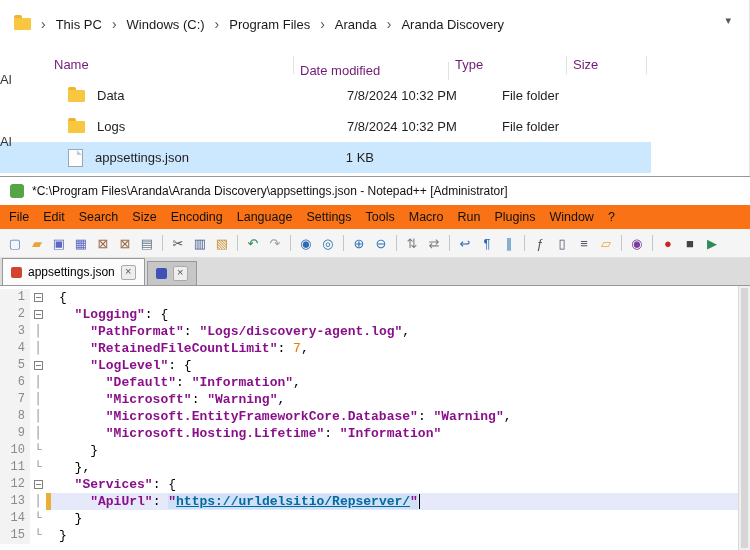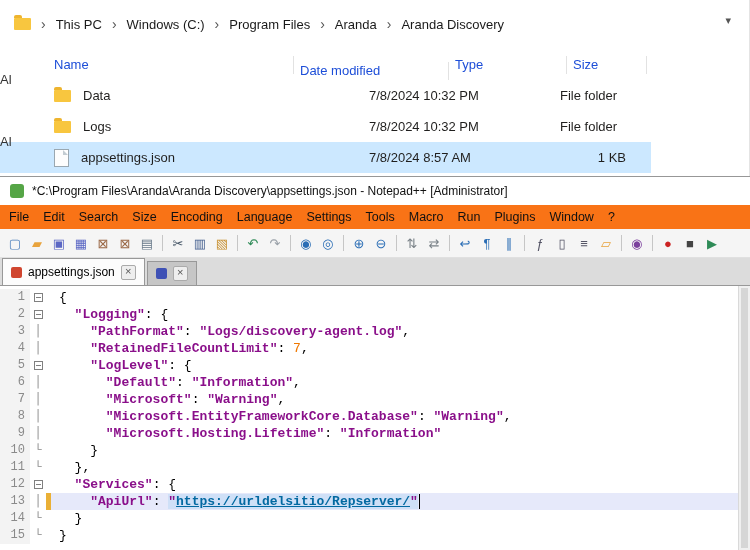--- a/index.html
+++ b/index.html
@@ -9,26 +9,26 @@
   
   .explorer{position:absolute;top:0;left:0;right:0;height:176px;background:#fff;border-right:1px solid #e4e4e4;}
   .addr{position:absolute;top:12px;left:14px;right:40px;height:24px;display:flex;align-items:center;gap:9px;
         font-size:13px;color:#1a1a1a;}
   .ico-folder{display:inline-block;width:17px;height:12px;background:#f8c63f;border-radius:1px;position:relative;flex:0 0 auto;}
   .ico-folder::before{content:"";position:absolute;top:-3px;left:0;width:8px;height:3px;background:#eeb42e;border-radius:2px 2px 0 0;}
   .crumb-sep{color:#555;font-size:14px;padding:0 1px;}
   .crumb-item{cursor:default;}
   .chev-expand{position:absolute;top:14px;right:18px;color:#555;font-size:11px;}
   .thead{position:absolute;top:52px;left:0;right:0;height:26px;display:flex;align-items:center;
-         padding-left:48px;font-size:13px;color:#1d4ed8;}
+         padding-left:48px;font-size:13px;color:#701a75;}
   .th{height:18px;line-height:18px;padding-left:6px;border-right:1px solid #e2e2e2;box-sizing:border-box;}
   .th-0{flex:0 0 246px;}.th-1{flex:0 0 155px;margin-top:12px;}.th-2{flex:0 0 118px;}.th-3{flex:0 0 80px;}
   .tbody{position:absolute;top:80px;left:0;right:0;}
-  .ex-row{display:flex;align-items:center;height:31px;padding-left:48px;font-size:13px;color:#201f1e;
-          width:651px;box-sizing:border-box;gap:36px;}
+  .ex-row{display:flex;align-items:center;height:31px;padding-left:62px;font-size:13px;color:#201f1e;
+          width:651px;box-sizing:border-box;}
   .ex-row.sel{background:#cce8ff;}
   .cell-name{flex:0 0 246px;display:flex;align-items:center;gap:12px;padding-left:6px;box-sizing:border-box;}
   .cell-date{flex:0 0 155px;margin-left:39px;}
   .cell-type{flex:0 0 118px;}
   .cell-size{flex:0 0 80px;text-align:right;padding-right:14px;box-sizing:border-box;}
   .ico-file{display:inline-block;width:13px;height:16px;background:#fdfdfd;border:1px solid #9aa7b0;position:relative;flex:0 0 auto;}
   .ico-file::before{content:"";position:absolute;top:0;right:0;border-style:solid;border-width:0 5px 5px 0;
                     border-color:#fff #fff #c3ccd2 #c3ccd2;}
   .nav-frag{position:absolute;left:0;font-size:13px;color:#333;}
   .nav-frag-0{top:72px;}
@@ -124,21 +124,20 @@
           </span>
           <span class="cell-date">7/8/2024 10:32 PM</span>
           <span class="cell-type">File folder</span>
           <span class="cell-size"></span>
         </div>
         <div class="ex-row sel">
           <span class="cell-name">
             <span class="ico-file"></span>
             <span>appsettings.json</span>
           </span>
-          <span class="cell-date">7/8/2024 8:57 AM</span>
           <span class="cell-size">1 KB</span>
         </div>
       </div>
     <div id="navfrags">
         <span class="nav-frag nav-frag-0">Al</span>
         <span class="nav-frag nav-frag-1">Al</span>
       </div>
   </section>
 
   <section class="npp">

